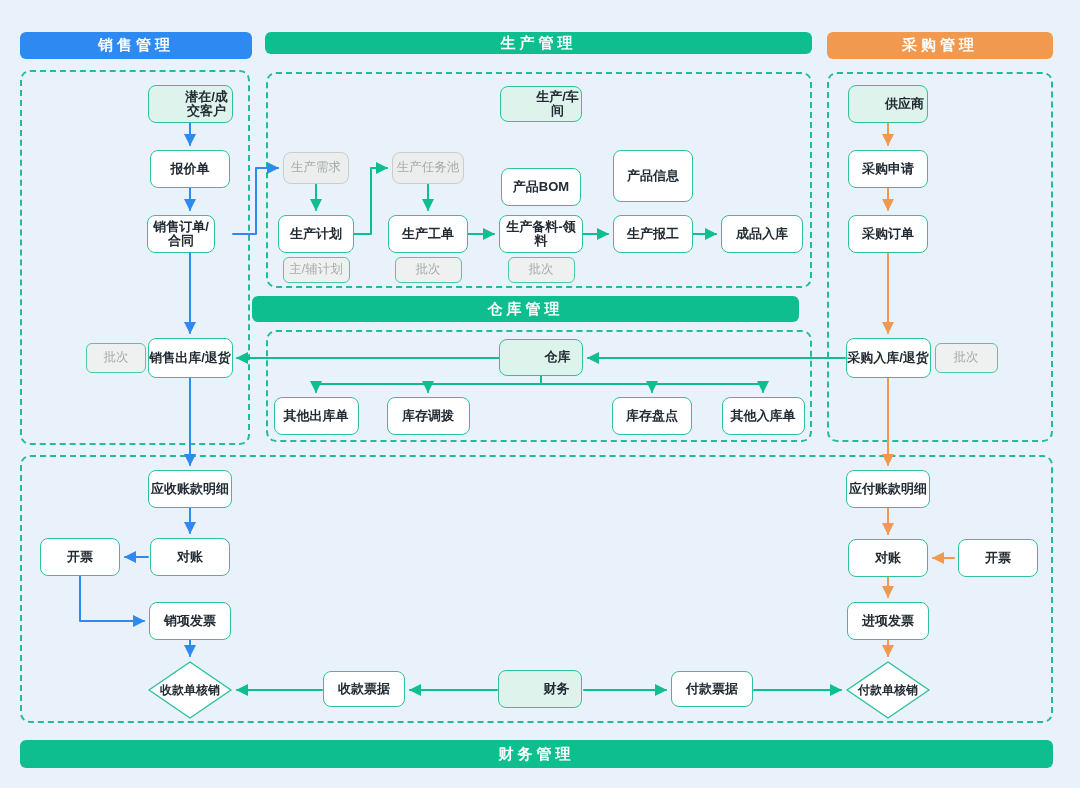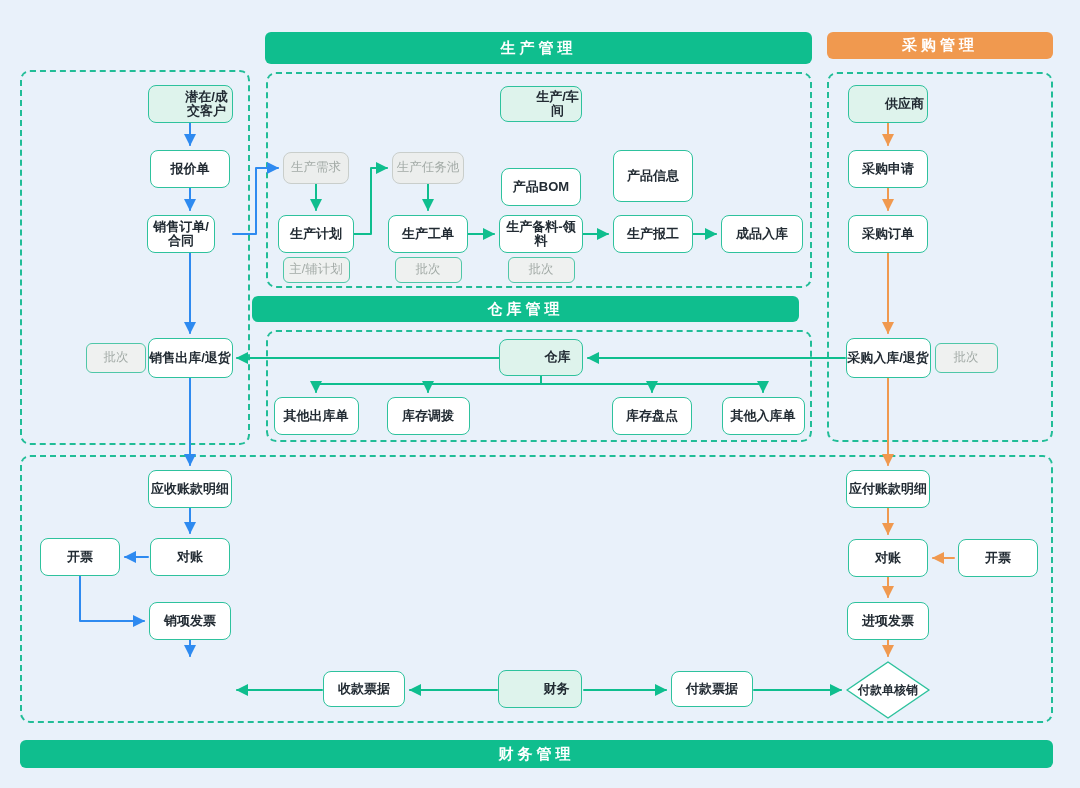--- a/index.html
+++ b/index.html
@@ -126,21 +126,22 @@
       <polyline points="754,690 841,690" fill="none" stroke="#0FBE8E" stroke-width="2" stroke-linejoin="round" stroke-linecap="round" marker-end="url(#arrow-green)"></polyline>
       <polyline points="888,123 888,145" fill="none" stroke="#F0994F" stroke-width="2" stroke-linejoin="round" stroke-linecap="round" marker-end="url(#arrow-orange)"></polyline>
       <polyline points="888,188 888,210" fill="none" stroke="#F0994F" stroke-width="2" stroke-linejoin="round" stroke-linecap="round" marker-end="url(#arrow-orange)"></polyline>
       <polyline points="888,253 888,333" fill="none" stroke="#F0994F" stroke-width="2" stroke-linejoin="round" stroke-linecap="round" marker-end="url(#arrow-orange)"></polyline>
       <polyline points="888,378 888,465" fill="none" stroke="#F0994F" stroke-width="2" stroke-linejoin="round" stroke-linecap="round" marker-end="url(#arrow-orange)"></polyline>
       <polyline points="888,508 888,534" fill="none" stroke="#F0994F" stroke-width="2" stroke-linejoin="round" stroke-linecap="round" marker-end="url(#arrow-orange)"></polyline>
       <polyline points="954,558 933,558" fill="none" stroke="#F0994F" stroke-width="2" stroke-linejoin="round" stroke-linecap="round" marker-end="url(#arrow-orange)"></polyline>
       <polyline points="888,577 888,597" fill="none" stroke="#F0994F" stroke-width="2" stroke-linejoin="round" stroke-linecap="round" marker-end="url(#arrow-orange)"></polyline>
       <polyline points="888,640 888,656" fill="none" stroke="#F0994F" stroke-width="2" stroke-linejoin="round" stroke-linecap="round" marker-end="url(#arrow-orange)"></polyline>
     </svg>
-    <div class="bar" style="left: 265px; top: 32px; width: 547px; height: 32px; background: rgb(15, 190, 142);">生产管理</div>
+    <div class="bar" style="left: 20px; top: 32px; width: 232px; height: 27px; background: rgb(46, 138, 240);">销售管理</div>
+    <div class="bar" style="left: 265px; top: 32px; width: 547px; height: 22px; background: rgb(15, 190, 142);">生产管理</div>
     <div class="bar" style="left: 827px; top: 32px; width: 226px; height: 27px; background: rgb(240, 153, 79);">采购管理</div>
     <div class="bar" style="left: 252px; top: 296px; width: 547px; height: 26px; background: rgb(15, 190, 142);">仓库管理</div>
     <div class="bar" style="left: 20px; top: 740px; width: 1033px; height: 28px; background: rgb(15, 190, 142);">财务管理</div>
     <div class="node entity" style="left: 147.5px; top: 85px; width: 85px; height: 38px;">潜在/成交客户</div>
     <div class="node" style="left: 150px; top: 150px; width: 80px; height: 38px;">报价单</div>
     <div class="node" style="left: 147px; top: 215px; width: 68px; height: 38px;">销售订单/合同</div>
     <div class="node entity" style="left: 500px; top: 86px; width: 82px; height: 36px;">生产/车间</div>
     <div class="node gray" style="left: 283px; top: 152px; width: 66px; height: 32px;">生产需求</div>
     <div class="node gray" style="left: 392px; top: 152px; width: 72px; height: 32px;">生产任务池</div>
     <div class="node" style="left: 501px; top: 168px; width: 80px; height: 38px;">产品BOM</div>
@@ -162,20 +163,26 @@
     <div class="node" style="left: 845.5px; top: 338px; width: 85px; height: 40px;">采购入库/退货</div>
     <div class="node tag" style="left: 934.5px; top: 343px; width: 63px; height: 30px;">批次</div>
     <div class="node" style="left: 273.5px; top: 397px; width: 85px; height: 38px;">其他出库单</div>
     <div class="node" style="left: 386.5px; top: 397px; width: 83px; height: 38px;">库存调拨</div>
     <div class="node" style="left: 612px; top: 397px; width: 80px; height: 38px;">库存盘点</div>
     <div class="node" style="left: 721.5px; top: 397px; width: 83px; height: 38px;">其他入库单</div>
     <div class="node" style="left: 148px; top: 470px; width: 84px; height: 38px;">应收账款明细</div>
     <div class="node" style="left: 40px; top: 538px; width: 80px; height: 38px;">开票</div>
     <div class="node" style="left: 150px; top: 538px; width: 80px; height: 38px;">对账</div>
     <div class="node" style="left: 149px; top: 602px; width: 82px; height: 38px;">销项发票</div>
+    <div class="diamond-node" style="left: 148px; top: 661px; width: 84px; height: 58px;">
+      <svg width="84" height="58">
+        <polygon points="42,1 83,29 42,57 1,29" fill="#FFFFFF" stroke="#2EC29D" stroke-width="1.5" stroke-linejoin="round"></polygon>
+      </svg>
+      <span class="lbl">收款单核销</span>
+    </div>
     <div class="node" style="left: 323px; top: 671px; width: 82px; height: 36px;">收款票据</div>
     <div class="node entity" style="left: 498px; top: 670px; width: 84px; height: 38px;">财务</div>
     <div class="node" style="left: 671px; top: 671px; width: 82px; height: 36px;">付款票据</div>
     <div class="diamond-node" style="left: 846px; top: 661px; width: 84px; height: 58px;">
       <svg width="84" height="58">
         <polygon points="42,1 83,29 42,57 1,29" fill="#FFFFFF" stroke="#2EC29D" stroke-width="1.5" stroke-linejoin="round"></polygon>
       </svg>
       <span class="lbl">付款单核销</span>
     </div>
     <div class="node" style="left: 846px; top: 470px; width: 84px; height: 38px;">应付账款明细</div>

